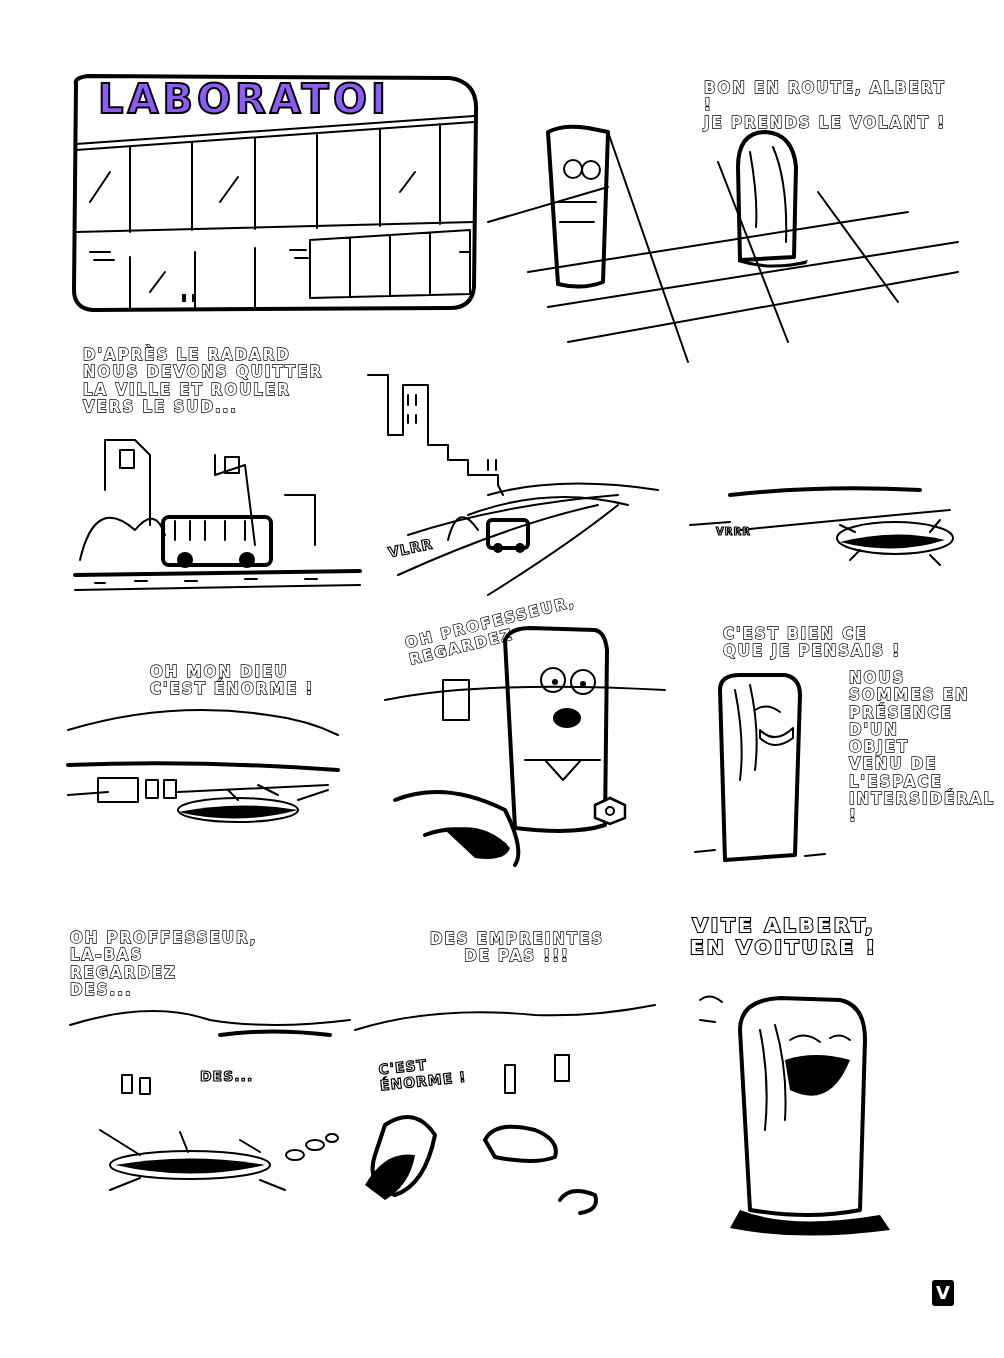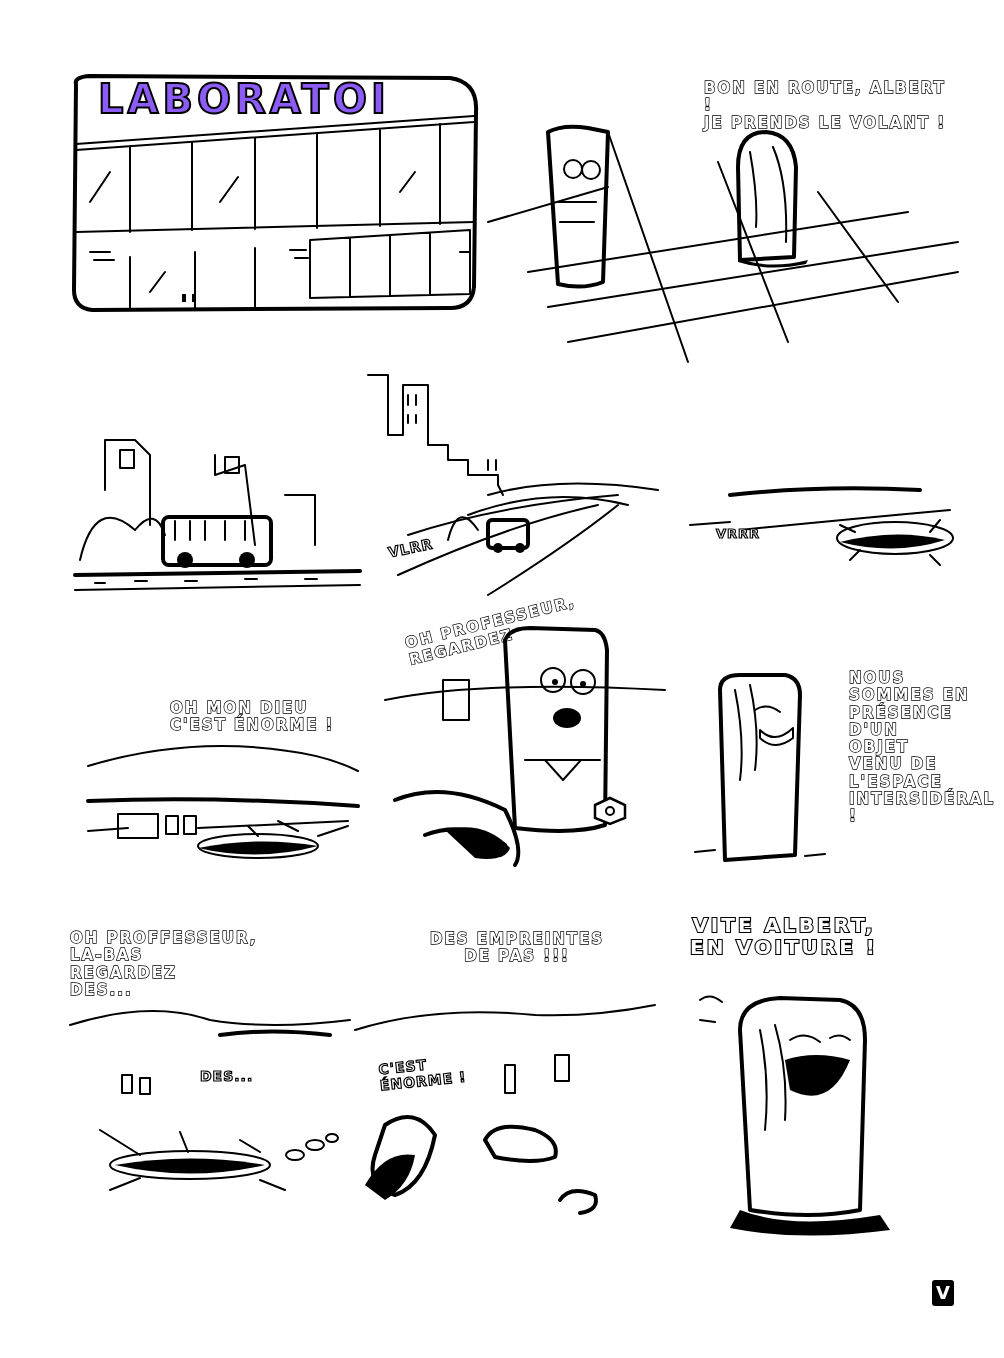--- a/index.html
+++ b/index.html
@@ -47,20 +47,24 @@
     <circle cx="85" cy="97" r="9" class="line"></circle>
       <circle cx="103" cy="98" r="9" class="line"></circle>
     <path class="line" d="M70 130 L108 130 M72 150 L106 150"></path>
     <path class="thick" d="M250 95 Q250 60 278 60 Q305 62 308 95 L306 185 L252 188 Z"></path>
     <path class="line" d="M262 80 Q270 125 268 155 M285 75 Q300 110 298 170"></path>
     <path class="fill" d="M250 186 Q280 198 320 188 L318 192 Q280 200 250 190 Z"></path>
   </svg>
 </div>
 
 <div class="panel" style="left:75px;top:345px;width:285px;height:265px;">
+  <div class="bubble small" style="left:8px;top:2px;">D'APRÈS LE RADARD
+NOUS DEVONS QUITTER
+LA VILLE ET ROULER
+VERS LE SUD...</div>
   <svg width="285" height="265">
     <path class="line" d="M30 145 L30 95 L60 95 L75 110 L75 180 M140 110 L140 130 L170 120 L180 200 M210 150 L240 150 L240 200"></path>
     <rect x="45" y="105" width="14" height="18" class="line"></rect>
       <rect x="150" y="112" width="14" height="16" class="line"></rect>
     <path class="line" d="M5 215 Q20 150 60 185 Q80 160 90 190"></path>
     <rect x="88" y="172" width="108" height="48" rx="6" class="thick" fill="#fff"></rect>
     <path class="line" d="M100 176 L100 195 M115 176 L115 195 M130 176 L130 195 M150 176 L150 195 M170 176 L170 195"></path>
     <circle cx="110" cy="215" r="8" class="fill"></circle>
       <circle cx="172" cy="215" r="8" class="fill"></circle>
     <path class="thick" d="M0 230 L285 226"></path>
@@ -84,24 +88,24 @@
 </div>
 
 <div class="panel" style="left:690px;top:470px;width:260px;height:150px;">
   <svg width="260" height="150">
     <path class="thick" d="M40 25 Q130 15 230 20"></path>
     <path class="line" d="M0 55 L40 52 M50 60 Q150 50 260 40"></path>
     <ellipse cx="205" cy="68" rx="58" ry="16" class="line"></ellipse>
     <path class="fill" d="M150 72 Q205 58 255 70 Q205 86 150 72 Z"></path>
     <path class="line" d="M150 55 L165 62 M250 50 L240 62 M160 90 L170 80 M240 85 L250 95"></path>
   </svg>
-  <div class="sfx" style="left:26px;top:56px;font-size:13px;">VRRR</div>
-</div>
-
-<div class="panel" style="left:88px;top:660px;width:280px;height:190px;margin-top:36px;">
+  <div class="sfx" style="left:26px;top:56px;font-size:10px;">VRRR</div>
+</div>
+
+<div class="panel" style="left:68px;top:660px;width:280px;height:190px;">
   <div class="bubble small" style="left:82px;top:4px;">OH MON DIEU
 C'EST ÉNORME !</div>
   <svg width="280" height="190">
     <path class="line" d="M0 70 Q100 40 200 55 Q240 60 270 75"></path>
     <path class="thick" d="M0 105 Q130 100 270 110"></path>
     <rect x="30" y="118" width="40" height="24" class="line"></rect>
       <rect x="78" y="120" width="12" height="18" class="line"></rect>
       <rect x="96" y="120" width="12" height="18" class="line"></rect>
     <path class="line" d="M0 135 L40 132 M110 132 L260 125"></path>
     <ellipse cx="170" cy="150" rx="60" ry="12" class="line"></ellipse>
@@ -124,20 +128,22 @@
     <path class="line" d="M140 160 L215 160 M160 160 L178 180 L196 160"></path>
     <rect x="58" y="80" width="26" height="40" class="line"></rect>
     <path class="thick" d="M10 200 Q60 180 120 210 Q140 250 130 265 M40 235 Q80 220 120 245"></path>
     <path class="fill" d="M60 230 Q100 220 125 248 Q120 262 90 258 Z"></path>
     <polygon points="210,205 225,198 240,205 240,218 225,224 210,218" class="white"></polygon>
     <circle cx="225" cy="211" r="4" class="line"></circle>
   </svg>
 </div>
 
 <div class="panel" style="left:675px;top:620px;width:275px;height:270px;">
+  <div class="bubble small" style="left:48px;top:6px;">C'EST BIEN CE
+QUE JE PENSAIS !</div>
   <div class="bubble small" style="left:150px;top:50px;margin-left:24px;">NOUS
 SOMMES EN
 PRÉSENCE
 D'UN
 OBJET
 VENU DE
 L'ESPACE
 INTERSIDÉRAL !</div>
   <svg width="275" height="270">
     <path class="thick" d="M45 70 Q45 55 65 55 L110 55 Q125 58 125 75 L120 235 L50 240 Z"></path>

